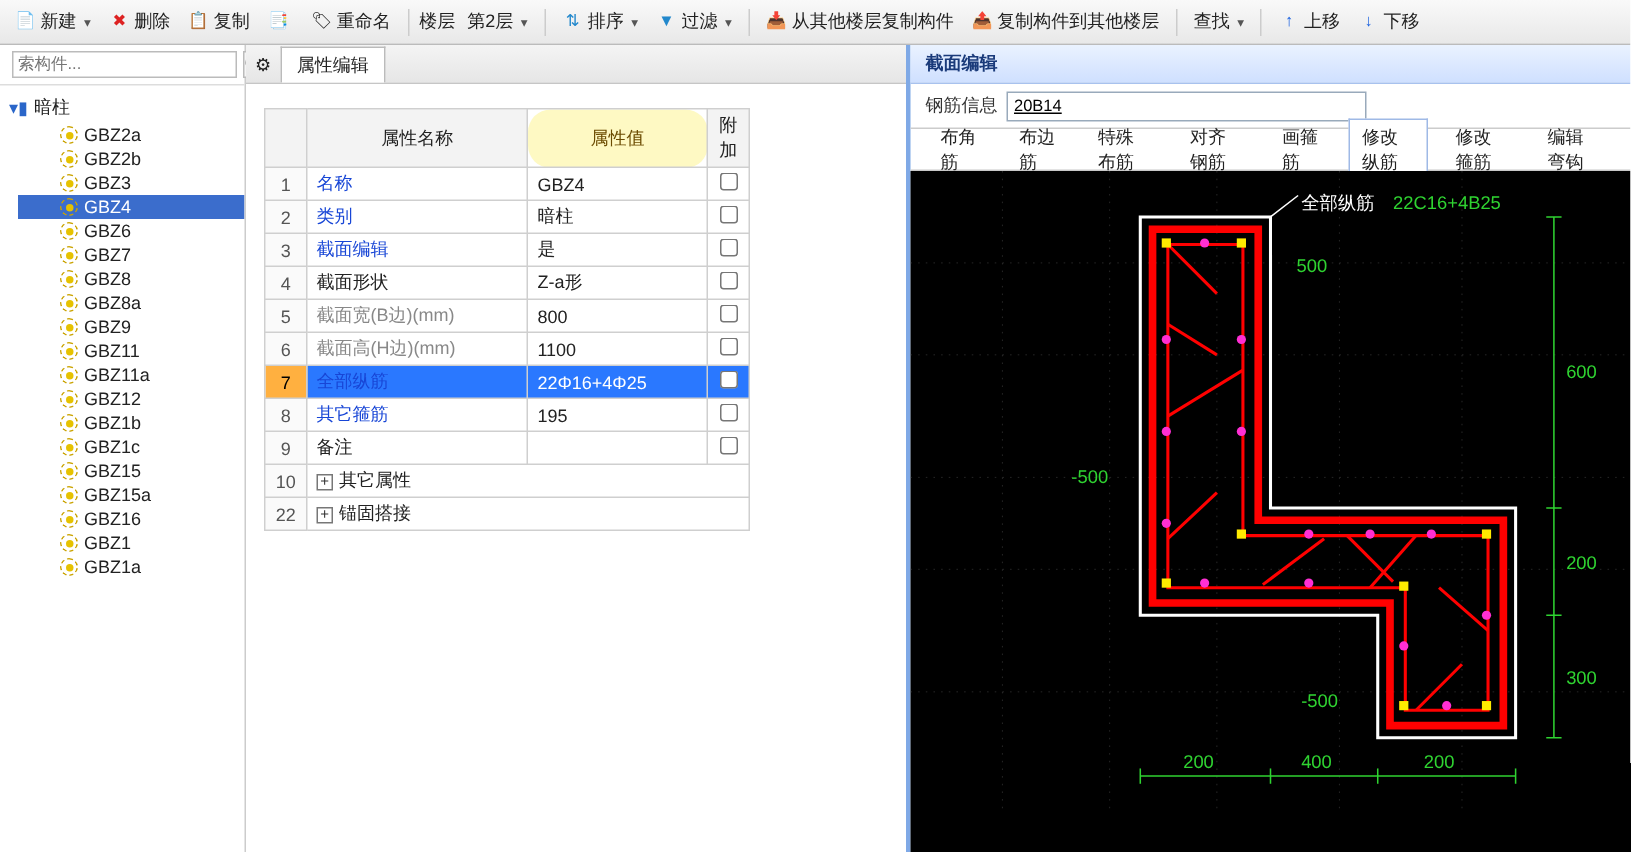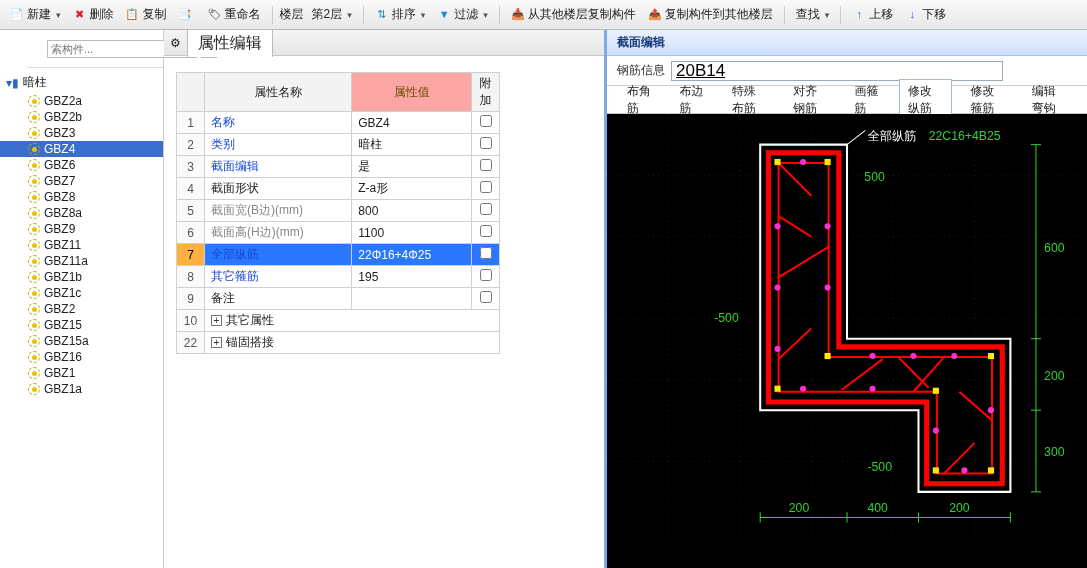--- a/index.html
+++ b/index.html
@@ -8,58 +8,58 @@
 
 .toolbar { height: 30px; background: linear-gradient(#f9f9f9, #e8e8e8); border-bottom: 1px solid #bbb; display: flex; align-items: center; padding: 0 6px; gap: 4px; white-space: nowrap; }
 .toolbar .btn { display: inline-flex; align-items: center; gap: 3px; padding: 2px 4px; cursor: pointer; }
 .toolbar .sep { width: 1px; height: 18px; background: #ccc; margin: 0 3px; }
 .toolbar .dd::after { content: "▾"; font-size: 9px; color: #555; margin-left: 2px; }
 .ticon { width: 14px; height: 14px; display: inline-flex; align-items: center; justify-content: center; font-size: 11px; line-height: 1; }
 
 
 .main { display: flex; height: 538px; }
 .left { width: 164px; border-right: 1px solid #ccc; display: flex; flex-direction: column; }
-.search-row { height: 38px; display: flex; align-items: center; border-bottom: 1px solid #ddd; padding: 0 20px; gap: 4px; margin-left: 27px; }
+.search-row { height: 27px; display: flex; align-items: center; border-bottom: 1px solid #ddd; padding: 0 8px; gap: 4px; }
 .search-row input { flex: 1; border: 1px solid #bbb; height: 18px; padding: 0 3px; font-size: 11px; }
 .search-row .sbtn { width: 18px; height: 18px; border: 1px solid #bbb; display: flex; align-items: center; justify-content: center; cursor: pointer; background: #f5f5f5; font-size: 11px; }
 
 .tree { flex: 1; overflow: auto; padding: 4px 0; }
 .tree-root { display: flex; align-items: center; gap: 4px; padding: 2px 6px; }
-.tree-item { display: flex; align-items: center; gap: 4px; padding: 1px 6px 1px 28px; cursor: pointer; }
+.tree-item { display: flex; align-items: center; gap: 4px; padding: 1px 6px 1px 28px; cursor: pointer; margin-left: 12px; }
 .tree-item.selected { background: #3b6dcc; color: #fff; }
 .dot { width: 12px; height: 12px; border: 1px dashed #caa300; border-radius: 50%; display: inline-flex; align-items: center; justify-content: center; }
 .dot::before { content: ""; width: 5px; height: 5px; background: #e6c200; border-radius: 50%; }
 .filter-ico { color: #2a66c9; font-size: 12px; }
 
 
 .center { width: 440px; display: flex; flex-direction: column; }
 .center-strip { height: 26px; background: linear-gradient(#f4f4f4, #e6e6e6); border-bottom: 1px solid #c6c6c6; display: flex; align-items: center; padding-left: 6px; gap: 6px; }
-.center-strip .ctab { border: 1px solid #bbb; border-bottom: none; background: #fff; padding: 3px 10px; font-size: 16px; font-family: Liberation Mono, monospace; }
+.center-strip .ctab { border: 1px solid #bbb; border-bottom: none; background: #fff; padding: 3px 10px; font-size: 12px; font-family: Liberation Mono, monospace; }
 .center-strip .gear { font-size: 12px; cursor: pointer; }
 
 .prop-wrap { padding: 16px 12px 0 12px; }
 table.props { border-collapse: collapse; width: 324px; }
 table.props th, table.props td { border: 1px solid #cfcfcf; padding: 2px 6px; height: 20px; font-size: 12px; }
 table.props th { background: #f3f3f3; font-weight: normal; }
-table.props th.vcol { background: #fca5a5; color: #6b4b00; }
+table.props th.vcol { background: #fef9c3; color: #6b4b00; border-radius: 15px; }
 .rownum { width: 28px; text-align: center; color: #555; background: #fafafa; }
 .linkish { color: #1846d6; }
 .grey { color: #888; }
 .chk { width: 28px; text-align: center; }
 .chk input { width: 12px; height: 12px; }
 tr.sel td { background: #2a78ff; color: #fff; }
 tr.sel td.rownum { background: #ffb040; color: #000; }
 .expbox { display: inline-block; width: 11px; height: 11px; border: 1px solid #777; line-height: 9px; text-align: center; font-size: 10px; margin-right: 4px; background: #fff; color: #333; }
 
 
 .right { flex: 1; border-left: 3px solid #7fa9e6; display: flex; flex-direction: column; }
 .panel-title { height: 26px; background: linear-gradient(#eaf2ff, #cfe0ff); border-bottom: 1px solid #a8c2ee; display: flex; align-items: center; padding: 0 10px; font-weight: bold; color: #1a3a7a; }
 .rebar-row { height: 30px; border-bottom: 1px solid #ccc; display: flex; align-items: center; padding: 0 10px; gap: 6px; }
 .rebar-row label { color: #333; }
-.rebar-row input { border: 1px solid #9ab; height: 20px; padding: 0 4px; width: 332px; font-size: 17px; text-decoration: underline; }
+.rebar-row input { border: 1px solid #9ab; height: 20px; padding: 0 4px; width: 240px; font-size: 11px; text-decoration: underline; }
 .tabbar { height: 28px; border-bottom: 1px solid #c8c8c8; display: flex; align-items: center; gap: 10px; padding: 0 12px; }
 .tabbar .tab { padding: 3px 8px; cursor: pointer; }
 .tabbar .tab.active { border: 1px solid #9fb9e6; border-bottom: 1px solid #fff; background: #fff; margin-bottom: -1px; }
 
 .canvas { flex: 1; background: #000; position: relative; overflow: hidden; }
 .canvas svg { position: absolute; inset: 0; }
 .lbl-white { fill: #fff; font-size: 12px; }
 .lbl-green { fill: #2fd331; font-size: 12px; }
 </style>
 </head>
@@ -174,29 +174,29 @@
           <div class="tree-item">
             <span class="dot"></span>
             <span>GBZ11</span>
           </div>
           <div class="tree-item">
             <span class="dot"></span>
             <span>GBZ11a</span>
           </div>
           <div class="tree-item">
             <span class="dot"></span>
+            <span>GBZ12</span>
+          </div>
+          <div class="tree-item">
+            <span class="dot"></span>
             <span>GBZ1b</span>
           </div>
           <div class="tree-item">
             <span class="dot"></span>
             <span>GBZ1c</span>
-          </div>
-          <div class="tree-item">
-            <span class="dot"></span>
-            <span>GBZ2</span>
           </div>
           <div class="tree-item">
             <span class="dot"></span>
             <span>GBZ15</span>
           </div>
           <div class="tree-item">
             <span class="dot"></span>
             <span>GBZ15a</span>
           </div>
           <div class="tree-item">

